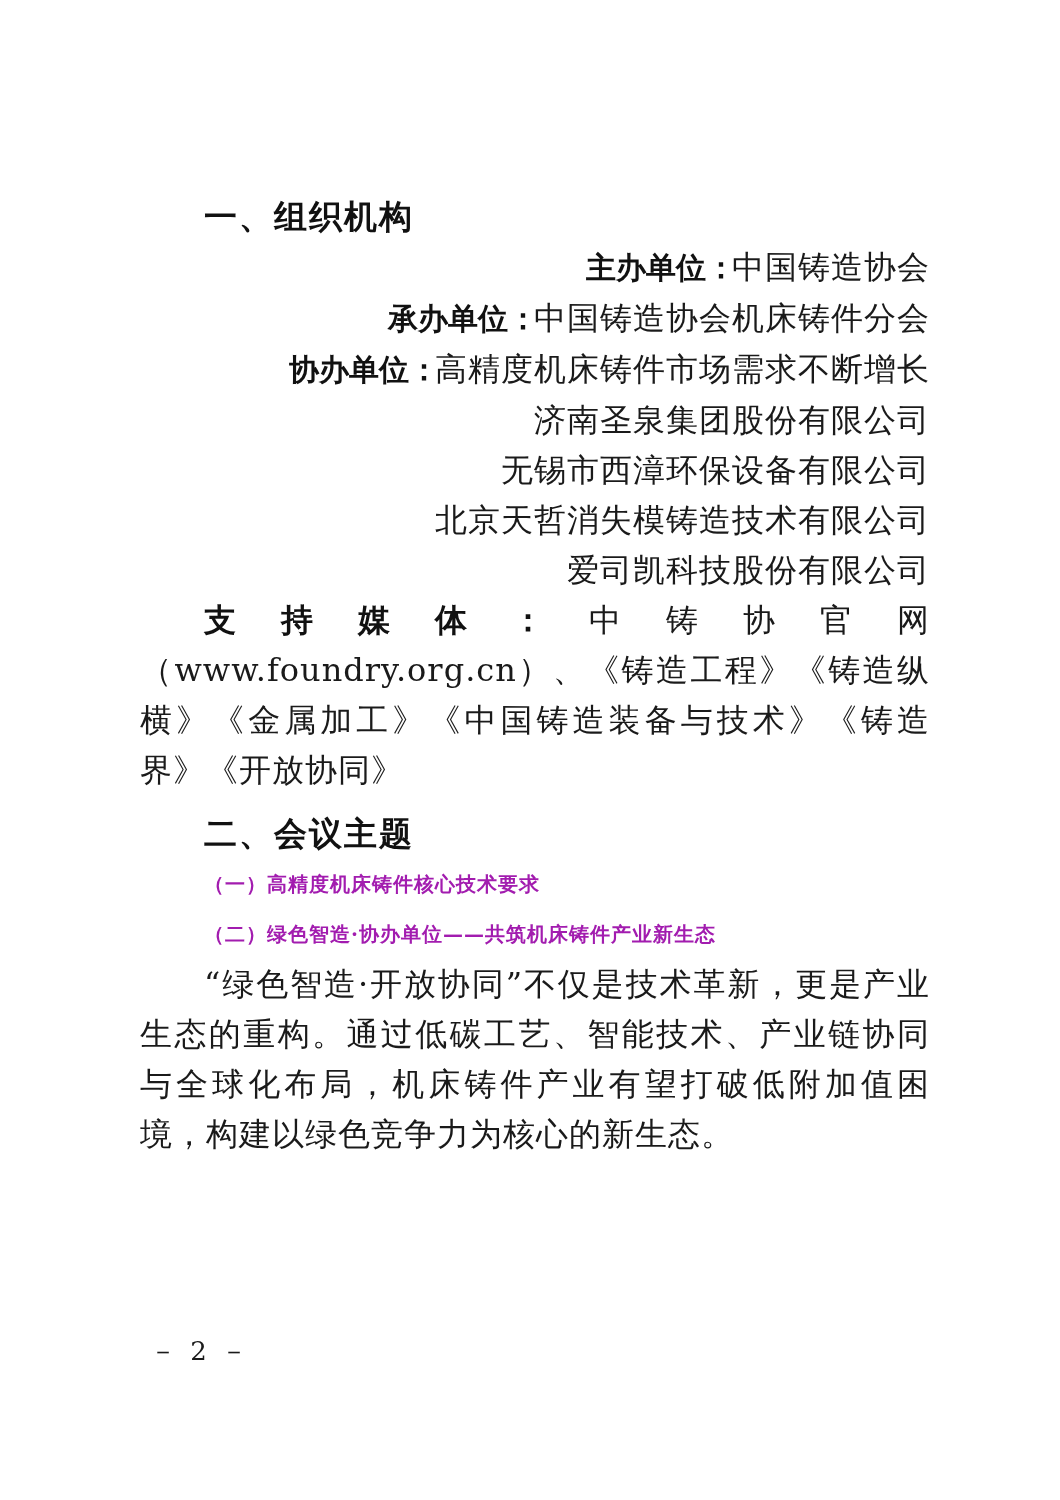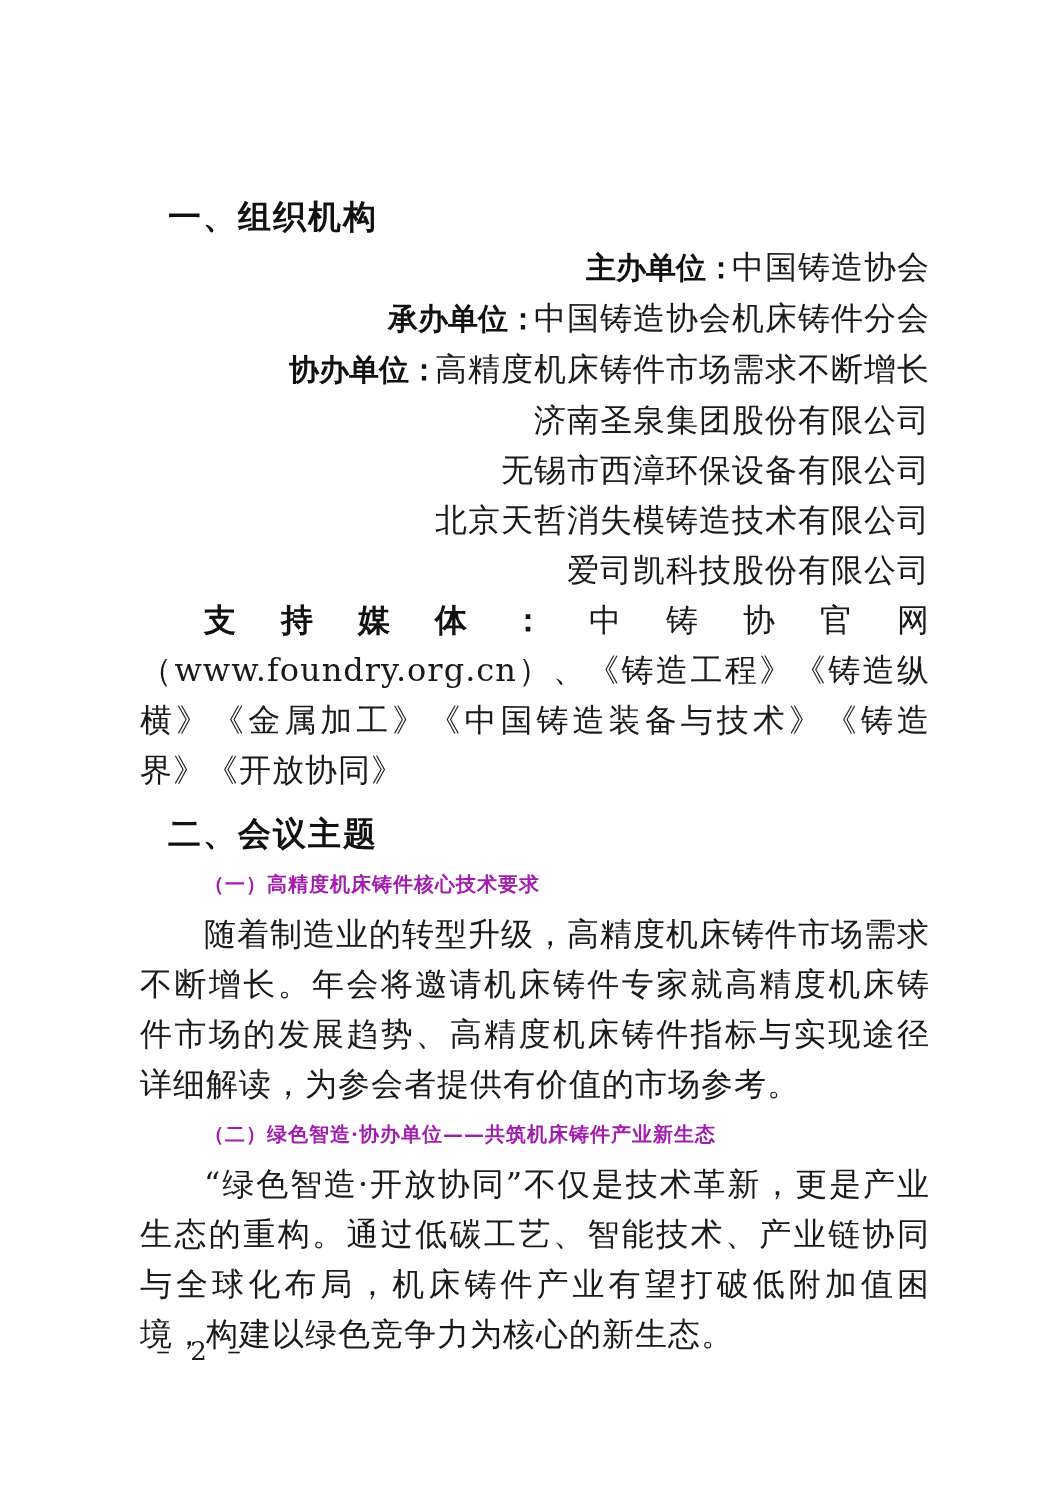--- a/index.html
+++ b/index.html
@@ -20,21 +20,21 @@
     position: absolute;
     top: 192px;
     left: 140px;
     width: 790px;
   }
   .sec-heading {
     font-family: "Liberation Sans", "DejaVu Sans", sans-serif;
     font-weight: bold;
     font-size: 33px;
     line-height: 50px;
-    margin: 0 0 0 28px;
+    margin: 0 0 0 64px;
     letter-spacing: 2px;
     color: #111111;
   }
   .sec-heading.spaced {
     margin-top: 14px;
   }
   .row {
     font-size: 32px;
     line-height: 50px;
     margin-left: 64px;
@@ -100,21 +100,20 @@
     <div class="row cont">济南圣泉集团股份有限公司</div>
     <div class="row cont">无锡市西漳环保设备有限公司</div>
     <div class="row cont">北京天哲消失模铸造技术有限公司</div>
     <div class="row cont">爱司凯科技股份有限公司</div>
 
     <p class="para"><span class="label">支持媒体：</span><span>中铸协官网（www.foundry.org.cn）、《铸造工程》《铸造纵横》《金属加工》《中国铸造装备与技术》《铸造界》《开放协同》</span></p>
 
     <h2 class="sec-heading spaced">二、会议主题</h2>
 
     <h3 class="subhead">（一）高精度机床铸件核心技术要求</h3>
-    <p class="para">随着制造业的转型升级，高精度机床铸件市场需求不断增长。年会将邀请机床铸件专家就高精度机床铸件市场的发展趋势、高精度机床铸件指标与实现途径详细解读，为参会者提供有价值的市场参考。</p>
 
     <h3 class="subhead">（二）绿色智造·协办单位——共筑机床铸件产业新生态</h3>
     <p class="para">“绿色智造·开放协同”不仅是技术革新，更是产业生态的重构。通过低碳工艺、智能技术、产业链协同与全球化布局，机床铸件产业有望打破低附加值困境，构建以绿色竞争力为核心的新生态。</p>
 
   </div>
 
   <div class="pageno">－ 2 －</div>
 </div>
 
 </body></html>

